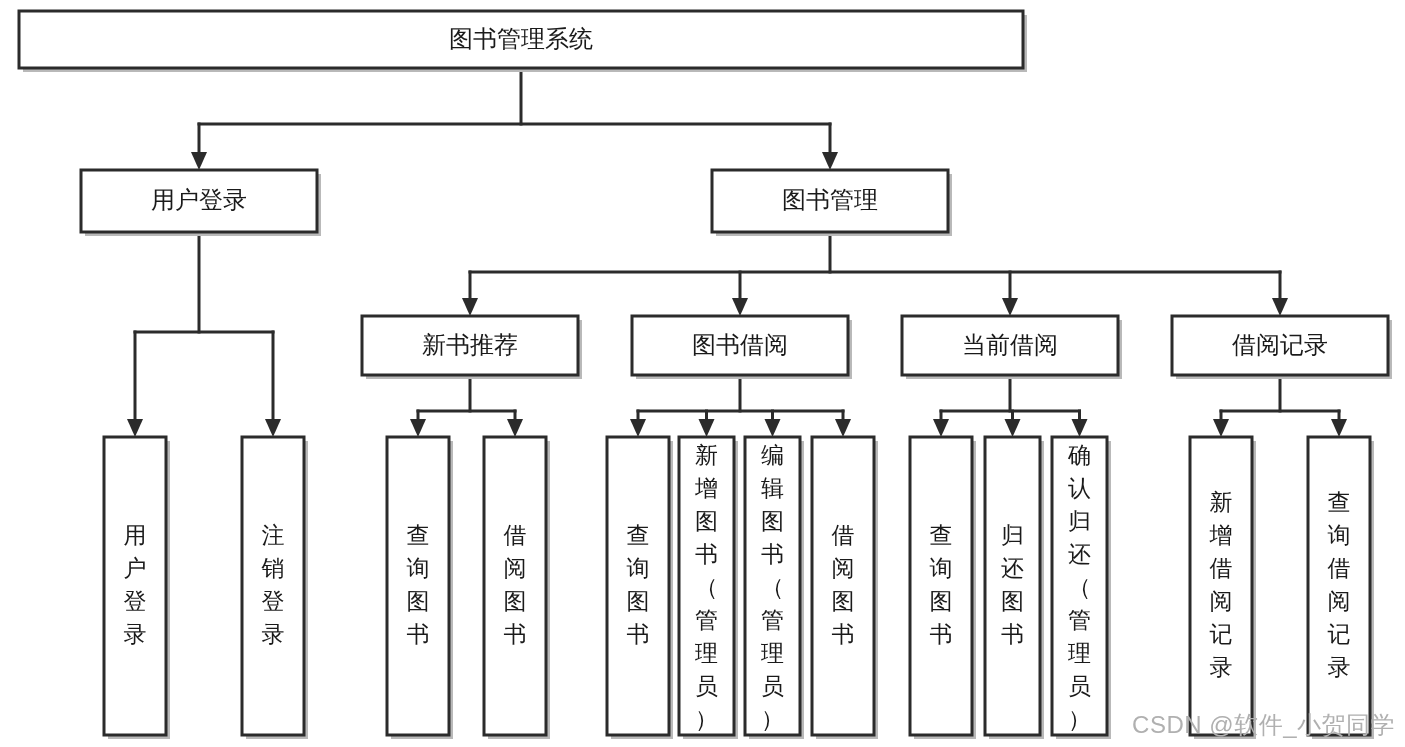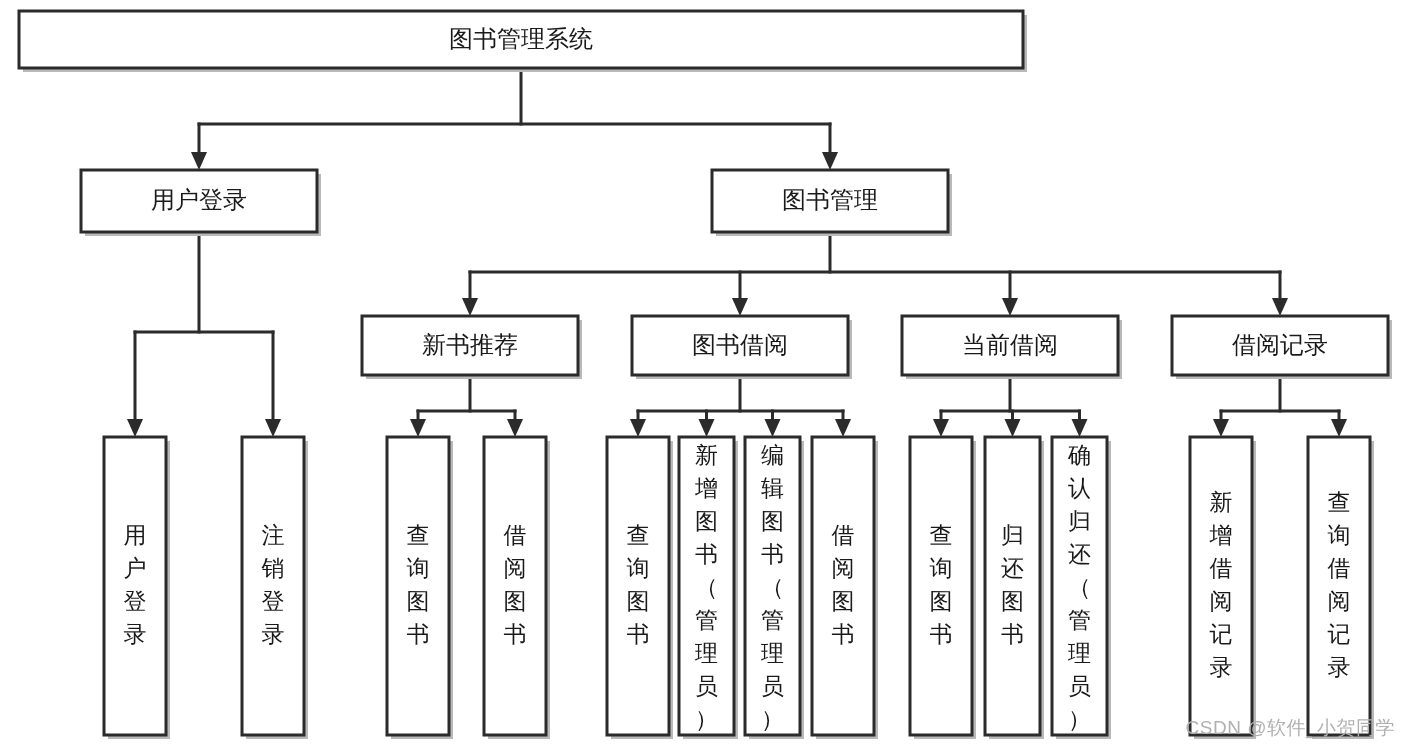--- a/index.html
+++ b/index.html
@@ -55,21 +55,21 @@
     fill: #1a1a1a;
     font-family: "Liberation Sans", "DejaVu Sans", sans-serif;
     font-size: 23px;
     text-anchor: middle;
   }
   .watermark {
     position: absolute;
     right: 10px;
     bottom: 6px;
     font-family: "Liberation Sans", "DejaVu Sans", sans-serif;
-    font-size: 19px;
+    font-size: 24px;
     color: #b0b0b0;
     white-space: nowrap;
     letter-spacing: 0.5px;
     pointer-events: none;
   }
 </style>
 </head>
 <body>
 
 <div id="diagram-root">

